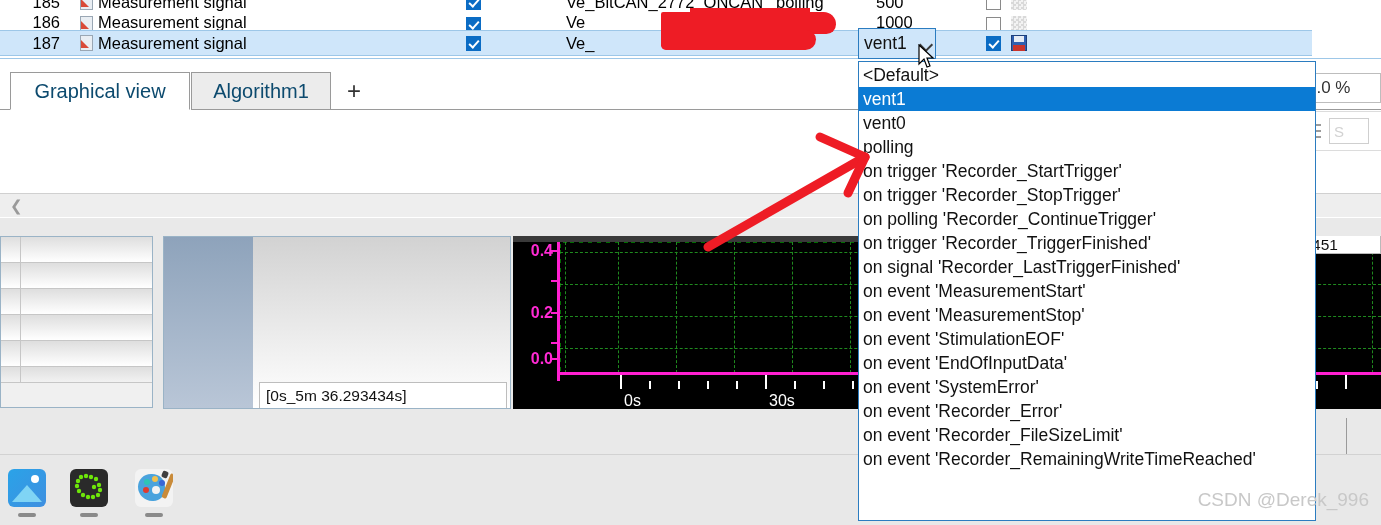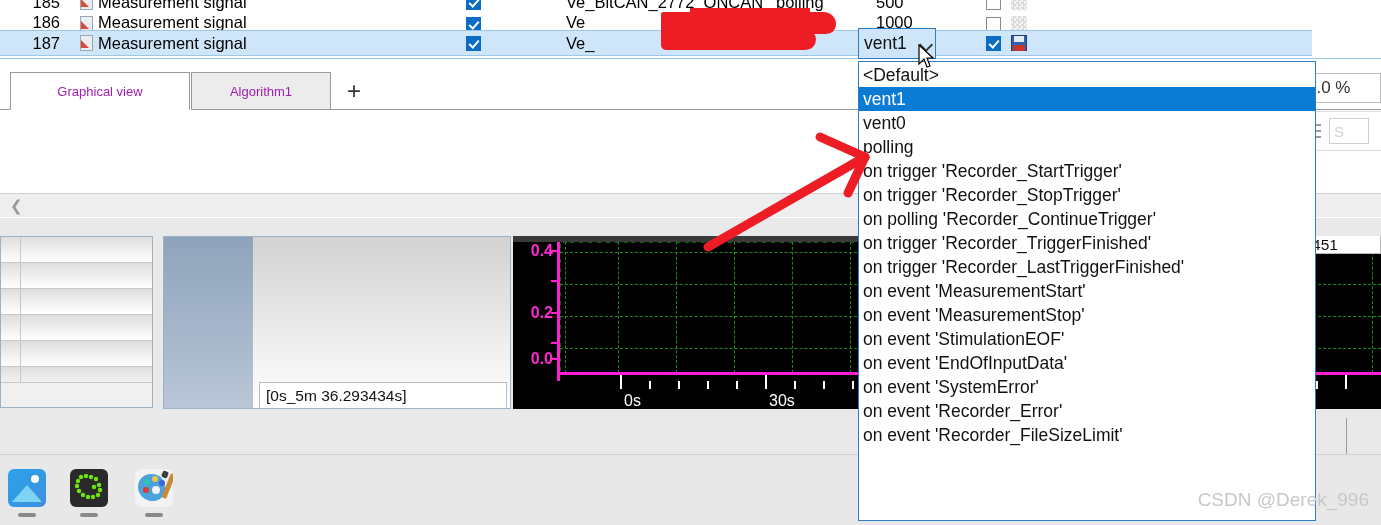--- a/index.html
+++ b/index.html
@@ -46,21 +46,21 @@
   .ghost{width:16px;height:16px;display:inline-block;background:
       repeating-conic-gradient(#cfcfcf 0% 25%, #f0f0f0 0% 50%) 0 0/5px 5px;opacity:.8;}
 
   
   .redact{position:absolute;background:#ee1c25;}
 
   
   #tabpanel{position:absolute;left:0;top:58px;width:1381px;height:160px;background:#ffffff;border-top:1px solid #9dc7e8;box-sizing:border-box;}
   #tabstrip{position:absolute;left:0;top:13px;height:38px;width:100%;}
   .tab{position:absolute;top:0;height:38px;box-sizing:border-box;display:flex;align-items:center;justify-content:center;
-       font-size:13px;color:#a21caf;}
+       font-size:20px;color:#0c4a6e;}
   .tab.active{left:10px;width:180px;background:#fff;border:1px solid #9a9a9a;border-bottom:1px solid #fff;z-index:3;}
   .tab.inactive{left:191px;width:140px;background:#ececec;border:1px solid #9a9a9a;z-index:2;}
   .tab.add{left:332px;width:44px;font-size:24px;color:#333;border:none;background:transparent;}
   #tabline{position:absolute;left:0;top:50px;width:1381px;height:1px;background:#9a9a9a;}
   #tabline .gapL{position:absolute;left:10px;top:0;width:181px;height:1px;background:#fff;}
 
   
   #pctbox{position:absolute;right:0;top:14px;width:80px;height:30px;background:#fff;border:1px solid #bdbdbd;box-sizing:border-box;
           display:flex;align-items:center;padding-left:5px;font-size:17px;color:#333;}
   #pctsel{position:absolute;right:80px;top:17px;width:26px;height:24px;background:#0b7bd4;}
@@ -372,28 +372,29 @@
 
 <div id="ddlist">
     <div class="ddi">&lt;Default&gt;</div>
     <div class="ddi sel">vent1</div>
     <div class="ddi">vent0</div>
     <div class="ddi">polling</div>
     <div class="ddi">on trigger 'Recorder_StartTrigger'</div>
     <div class="ddi">on trigger 'Recorder_StopTrigger'</div>
     <div class="ddi">on polling 'Recorder_ContinueTrigger'</div>
     <div class="ddi">on trigger 'Recorder_TriggerFinished'</div>
-    <div class="ddi">on trigger 'Recorder_LastTriggerFinished'</div>
+    <div class="ddi">on signal 'Recorder_LastTriggerFinished'</div>
     <div class="ddi">on event 'MeasurementStart'</div>
     <div class="ddi">on event 'MeasurementStop'</div>
     <div class="ddi">on event 'StimulationEOF'</div>
     <div class="ddi">on event 'EndOfInputData'</div>
     <div class="ddi">on event 'SystemError'</div>
     <div class="ddi">on event 'Recorder_Error'</div>
     <div class="ddi">on event 'Recorder_FileSizeLimit'</div>
+    <div class="ddi">on event 'Recorder_RemainingWriteTimeReached'</div>
   </div>
 
 <svg id="arrow" viewBox="0 0 200 130">
   <line x1="18" y1="122" x2="175" y2="32" stroke="#ee1c25" stroke-width="9" stroke-linecap="round"></line>
   <line x1="175" y1="32" x2="130" y2="12" stroke="#ee1c25" stroke-width="9" stroke-linecap="round"></line>
   <line x1="175" y1="32" x2="158" y2="68" stroke="#ee1c25" stroke-width="9" stroke-linecap="round"></line>
 </svg>
 
 <svg id="cursor" viewBox="0 0 18 26">
   <polygon points="1,1 1,20 6,15 9,23 12,22 9,14 15,14" fill="#ffffff" stroke="#000000" stroke-width="1.2"></polygon>

